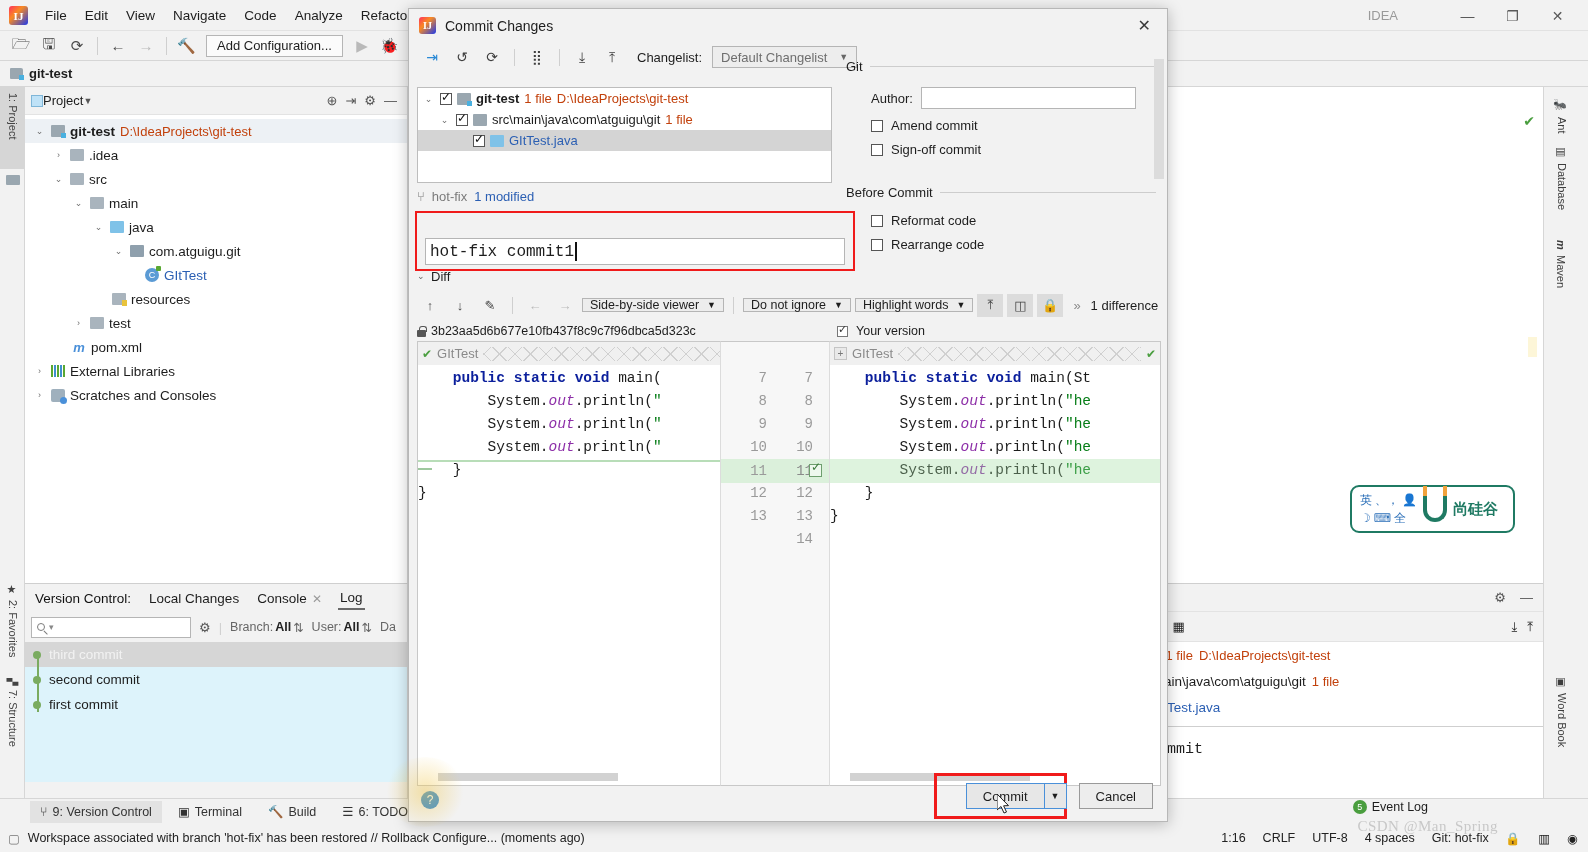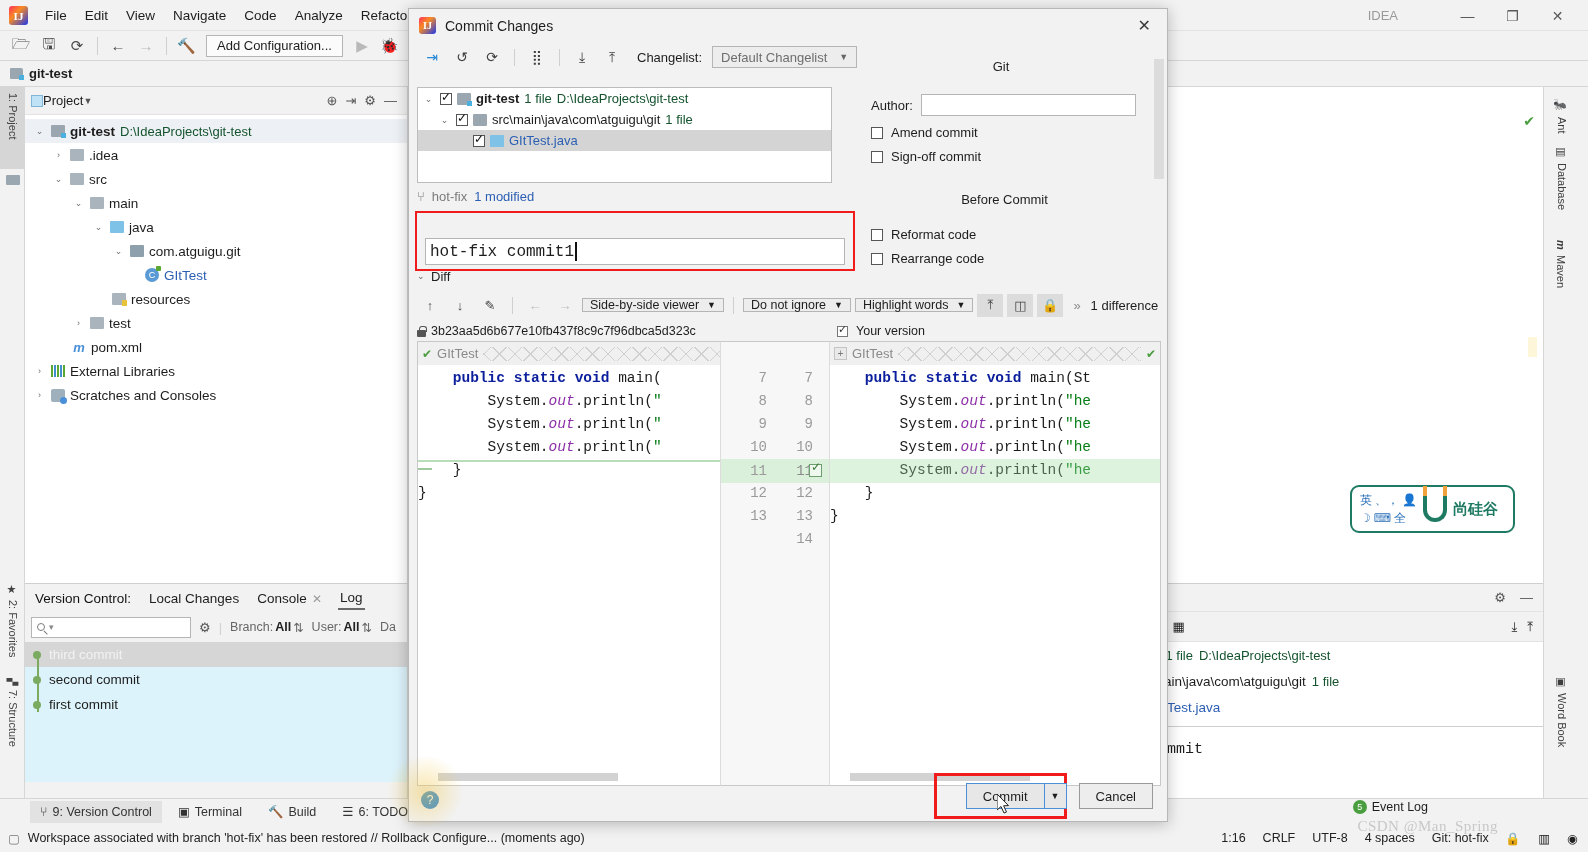--- a/index.html
+++ b/index.html
@@ -101,21 +101,21 @@
   .ficon.res::after{ content:""; position:absolute; right:-1px; bottom:-1px; width:5px; height:6px; background:#e8c33c; }
   .cls-ico { width:14px; height:14px; border-radius:50%; background:#5b9bd5; color:#fff;
              font-size:9px; display:flex; align-items:center; justify-content:center; position:relative; }
   .cls-ico::after { content:""; position:absolute; right:-2px; top:-2px; width:5px; height:5px; background:#5aa832; border-radius:1px;}
   .mico { color:#4a90d9; font-style:italic; font-weight:bold; font-size:13px; width:14px; text-align:center;}
   .libico { width:14px; height:12px; background:linear-gradient(90deg,#5aa832 0 2px,#fff 2px 3px,#3f8fcf 3px 5px,#fff 5px 6px,#5aa832 6px 8px,#fff 8px 9px,#3f8fcf 9px 11px,#fff 11px 12px,#5aa832 12px 14px); }
   .scrico { width:14px; height:13px; background:#9fb0bd; border-radius:2px; position:relative;}
   .scrico::after{content:"";position:absolute;right:-2px;bottom:-2px;width:7px;height:7px;border-radius:50%;background:#4a90d9;}
   .tname { font-size:13.5px; }
   .tname.b { font-weight:bold; }
-  .tdim { color:#14532d; font-size:13px; }
+  .tdim { color:#c2410c; font-size:13px; }
   .tblue { color:#2b5fb3; }
   
   .vcpanel {
     position:absolute; left:25px; top:583px; width:383px; height:230px;
     background:#f2f2f2; border-top:1px solid #cfcfcf; border-right:1px solid #d6d6d6;
   }
   .vctabs { height:28px; display:flex; align-items:center; padding-left:8px; gap:14px; font-size:13.5px; }
   .vctabs .t { padding:3px 2px; }
   .vctabs .t.active { border-bottom:2px solid #6a6a6a; font-weight:normal; }
   .vctabs .x { color:#9a9a9a; font-size:12px; margin-left:2px;}
@@ -224,21 +224,21 @@
   .ftrow { height:21px; display:flex; align-items:center; gap:5px; font-size:13px; padding-left:4px;}
   .ftrow.sel { background:#d4d4d4; }
   .cb { width:12px; height:12px; border:1px solid #555; background:#fff; position:relative; flex:none;}
   .cb.on::after { content:"✓"; position:absolute; left:0px; top:-4px; font-size:12px; color:#111;}
   .branchline {
     position:absolute; left:8px; top:176px; width:415px; height:22px;
     display:flex; align-items:center; gap:7px; font-size:13px; color:#7b7b7b;
   }
   .branchline .mod { color:#2b5fb3; }
   .dlg-right { position:absolute; left:437px; top:50px; width:310px; }
-  .grouphdr { display:flex; align-items:center; gap:7px; font-size:13px;flex-direction:column; }
+  .grouphdr { display:flex; align-items:center; gap:7px; font-size:13px; }
   .grouphdr .line { flex:1; height:1px; background:#cdcdcd; }
   .authorrow { display:flex; align-items:center; gap:8px; margin:13px 0 8px 25px;}
   .authorrow .lb { font-size:13px; }
   .authorrow .inp { width:215px; height:22px; background:#fff; border:1px solid #b5b5b5;}
   .ckrow { display:flex; align-items:center; gap:8px; margin:9px 0 0 25px; font-size:13px;}
   .commitmsg-box {
     position:absolute; left:6px; top:202px; width:440px; height:60px;
     border:2px solid #f01b1b;
   }
   .cm-hdr { position:absolute; left:10px; top:6px; right:8px; display:flex; align-items:center; gap:8px; font-size:13px;}
@@ -664,21 +664,21 @@
       </div>
       <div class="ckrow">
         <span class="cb"></span>
         <span>Amend commit</span>
       </div>
       <div class="ckrow">
         <span class="cb"></span>
         <span>Sign-off commit</span>
       </div>
 
-      <div class="grouphdr" style="margin-top:28px;margin-left:7px;">
+      <div class="grouphdr" style="margin-top:28px;">
         <span>Before Commit</span>
         <span class="line"></span>
       </div>
       <div class="ckrow" style="margin-top:13px;">
         <span class="cb"></span>
         <span>Reformat code</span>
       </div>
       <div class="ckrow">
         <span class="cb"></span>
         <span>Rearrange code</span>

